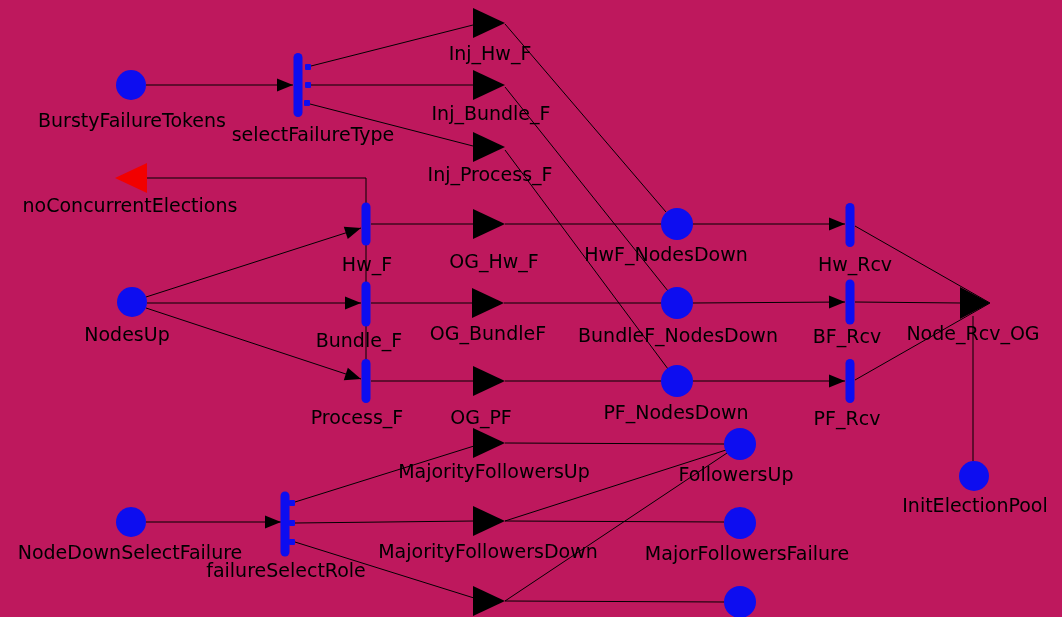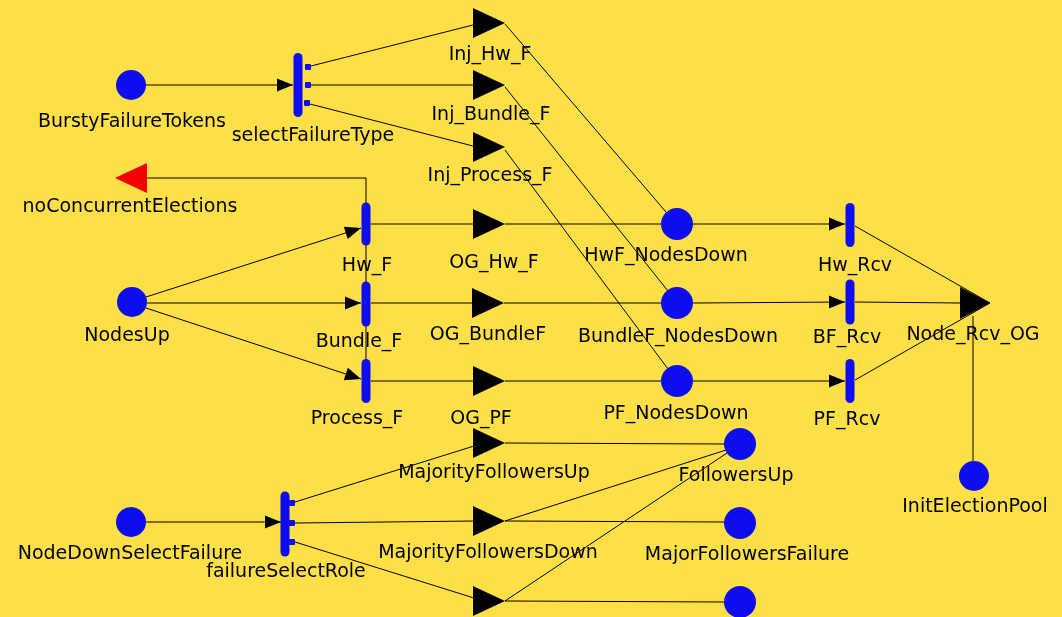--- a/index.html
+++ b/index.html
@@ -1,20 +1,20 @@
 <!DOCTYPE html>
 <html><head>
 <meta charset="utf-8">
 <style>
   html, body { margin: 0; padding: 0; background: #ffffff; }
   .stage {
     position: relative;
     width: 1062px;
     height: 617px;
-    background: #fde047;
+    background: #be185d;
     overflow: hidden;
   }
   svg { display: block; }
   .lbl {
     font-family: "DejaVu Sans", sans-serif;
     font-size: 19px;
     fill: #000000;
   }
 </style>
 </head>

